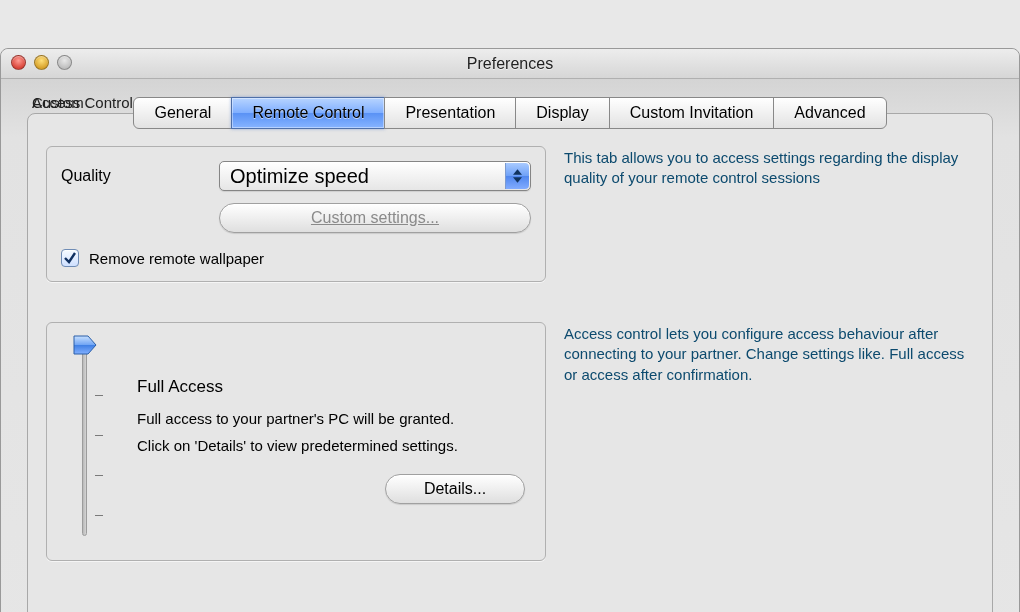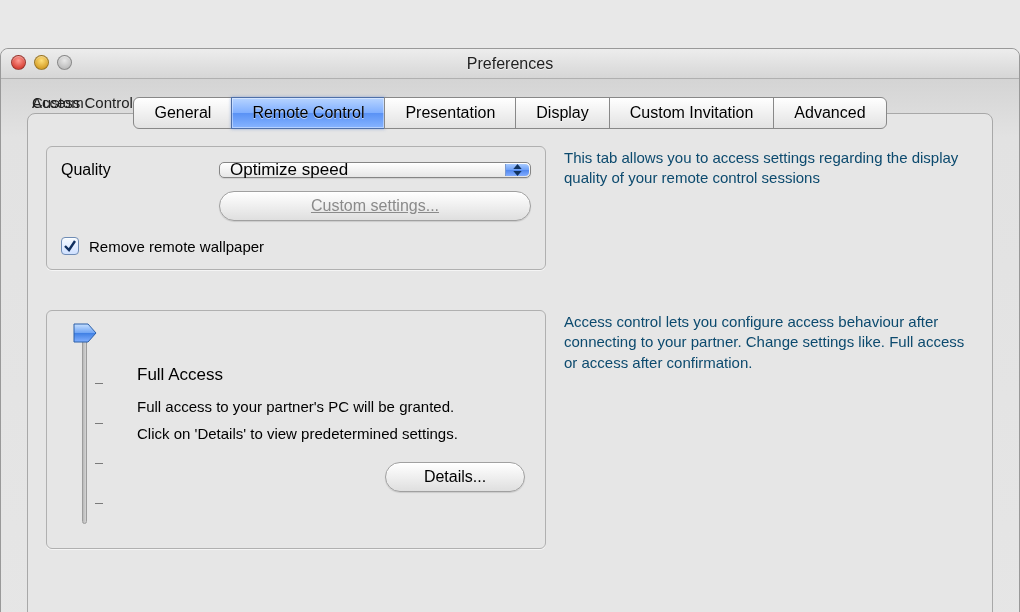--- a/index.html
+++ b/index.html
@@ -123,30 +123,30 @@
     font-size: 15px;
     color: #222;
     padding: 0 2px;
   }
 
   .row { display: flex; align-items: center; margin-bottom: 12px; gap: 28px; }
   .row label.fld { width: 130px; font-size: 16px; }
 
   .select {
     flex: 1;
-    height: 16px;
+    height: 30px;
     border: 1px solid #858585;
     border-radius: 5px;
     background: linear-gradient(to bottom, #ffffff, #e6e6e6);
     box-shadow: inset 0 1px 0 rgba(255,255,255,0.8), 0 1px 1px rgba(0,0,0,0.1);
     display: flex;
     align-items: center;
     padding: 0 10px;
     position: relative;
-    font-size: 17px;
+    font-size: 20px;
     cursor: default;
     text-align: right;
   }
   .select .arrows {
     position: absolute;
     right: 1px;
     top: 1px;
     bottom: 1px;
     width: 24px;
     background: linear-gradient(to bottom, #a8caff 0%, #6fa1f7 49%, #4f86ee 50%, #82acff 100%);

